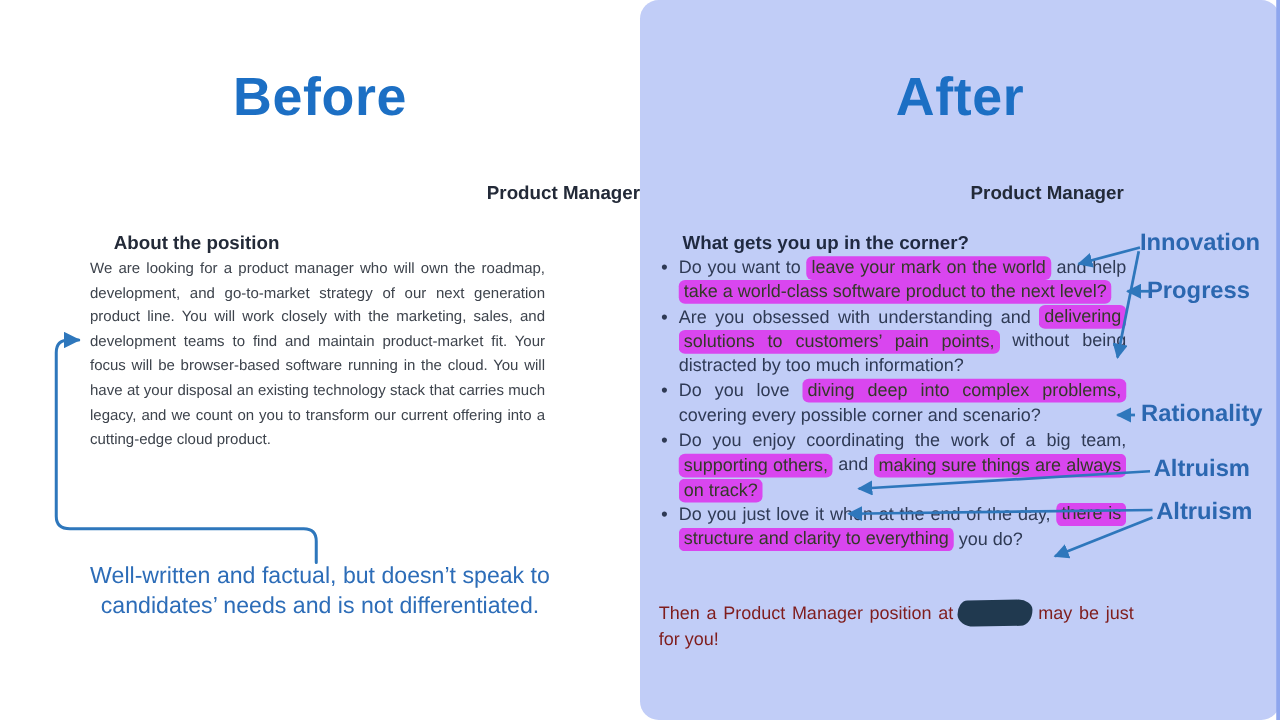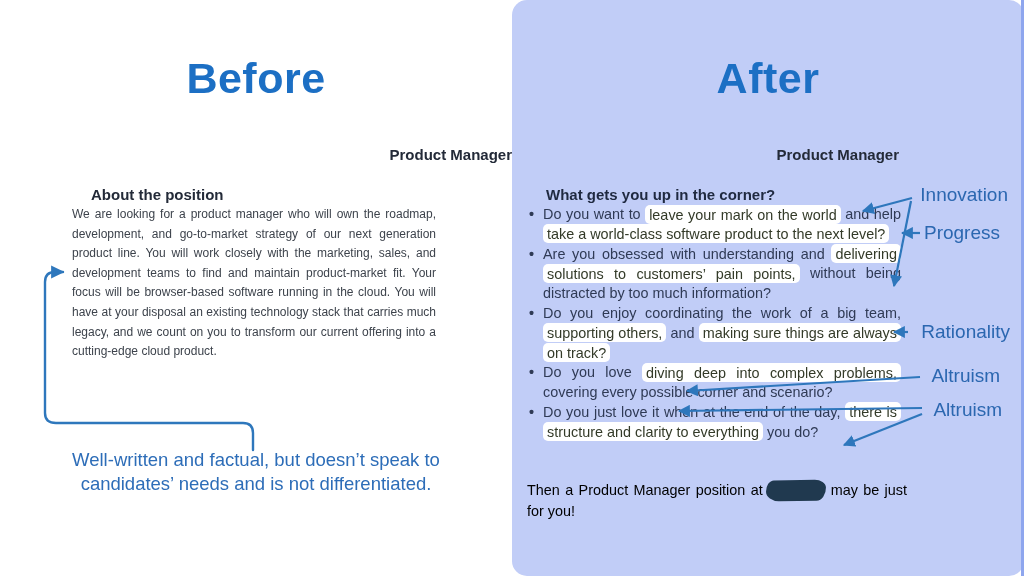--- a/index.html
+++ b/index.html
@@ -55,38 +55,38 @@
     font-size: 14.4px; line-height: 19.8px; color: #2f3a55;
   }
   .after-bullets li {
     position: relative; padding-left: 16px; text-align: justify;
   }
   .after-bullets li::before {
     content: "•"; position: absolute; left: 2px; top: 0;
     color: #2f3a55; font-weight: bold;
   }
   .hl {
-    background: #ffffff; color: #333a28;
+    background: #d946ef; color: #333a28;
     padding: 1.5px 4px; border-radius: 5px;
     -webkit-box-decoration-break: clone; box-decoration-break: clone;
   }
   .after-closing {
     position: absolute; left: 15px; top: 480px; width: 380px;
-    font-size: 14.4px; line-height: 21px; color: #000000; text-align: justify;
+    font-size: 14.4px; line-height: 21px; color: #7f1d1d; text-align: justify;
   }
   .redaction-blob {
     display: inline-block; width: 60px; height: 21px;
     background: #20394f; vertical-align: -6px; margin: 0 5px 0 3px;
     border-radius: 10px 14px 12px 16px / 14px 10px 16px 12px;
     transform: rotate(-1deg);
   }
 
   
   .value-label {
-    position: absolute; font-size: 19px; font-weight: normal;
+    position: absolute; font-size: 19px; font-weight: bold;
     color: #2b67b0; white-space: nowrap;
   }
   .lbl-innovation  { top: 184px; right: 16px; }
   .lbl-progress    { top: 222px; right: 24px; }
   .lbl-rationality { top: 321px; right: 14px; text-align: center; }
   .lbl-altruism    { top: 365px; right: 24px; }
   .lbl-security    { top: 399px; right: 22px; }
 
   
   .arrow-overlay {
@@ -108,22 +108,22 @@
   </div>
 
   <div class="panel panel-after">
     <div class="big-title">After</div>
     <div class="subtitle">Product Manager</div>
     <div class="section-heading">What gets you up in the corner?</div>
 
     <ul class="after-bullets">
       <li><span>Do you want to </span><span class="hl">leave your mark on the world</span><span> and help </span><span class="hl">take a world-class software product to the next level?</span></li>
       <li><span>Are you obsessed with understanding and </span><span class="hl">delivering solutions to customers’ pain points,</span><span> without being distracted by too much information?</span></li>
+      <li><span>Do you love </span><span class="hl">diving deep into complex problems,</span><span> covering every possible corner and scenario?</span></li>
       <li><span>Do you enjoy coordinating the work of a big team, </span><span class="hl">supporting others,</span><span> and </span><span class="hl">making sure things are always on track?</span></li>
-      <li><span>Do you love </span><span class="hl">diving deep into complex problems,</span><span> covering every possible corner and scenario?</span></li>
       <li><span>Do you just love it when at the end of the day, </span><span class="hl">there is structure and clarity to everything</span><span> you do?</span></li>
     </ul>
 
     <div class="after-closing"><span>Then a Product Manager position at</span><span class="redaction-blob"></span><span>may be just for you!</span></div>
 
     <div class="value-label lbl-innovation">Innovation</div>
     <div class="value-label lbl-progress">Progress</div>
     <div class="value-label lbl-rationality">Rationality</div>
     <div class="value-label lbl-altruism">Altruism</div>
     <div class="value-label lbl-security">Altruism</div>

